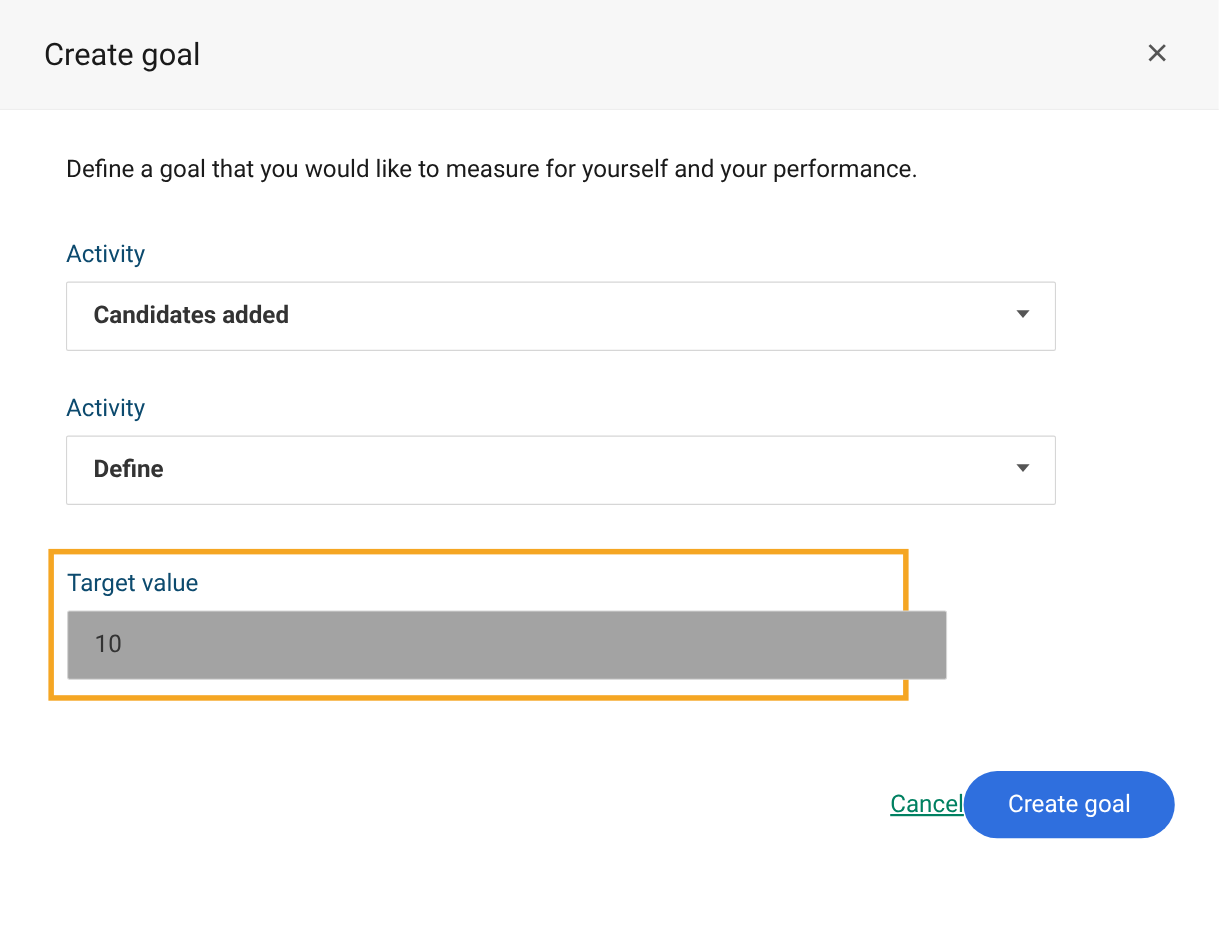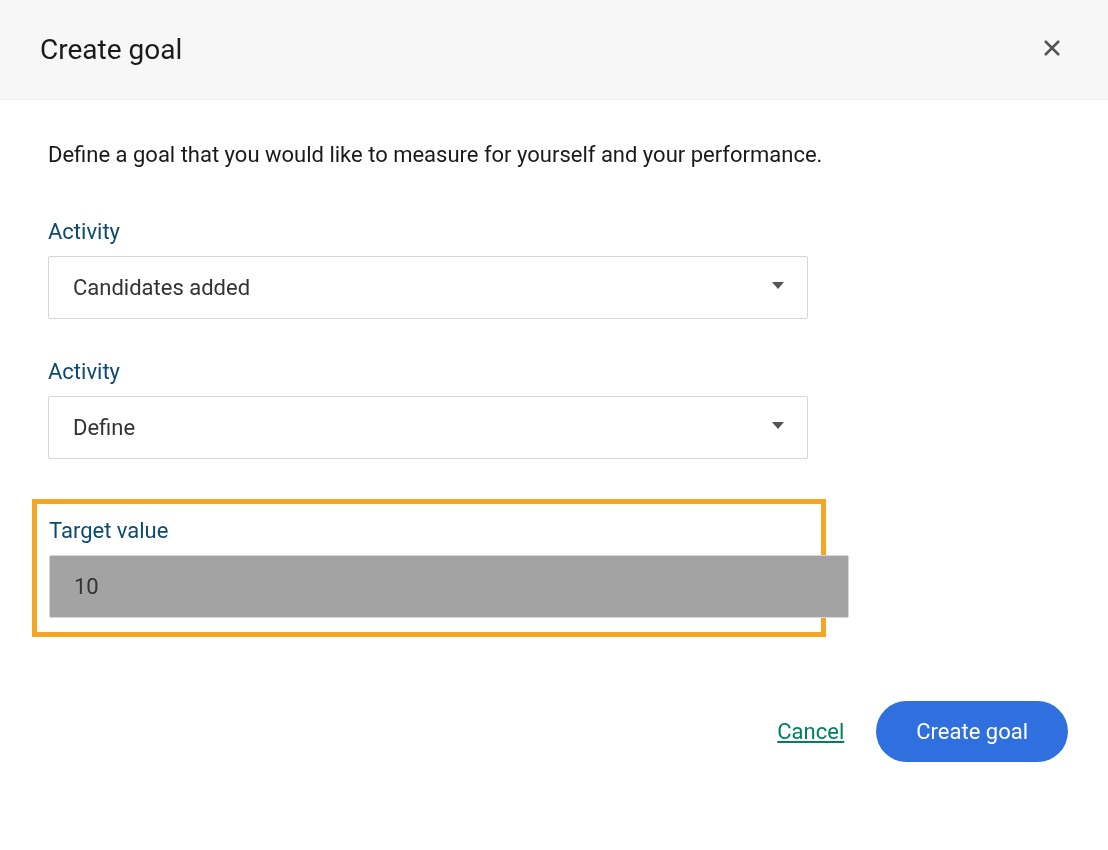--- a/index.html
+++ b/index.html
@@ -40,21 +40,21 @@
       justify-content: center;
       color: #555555;
     }
     
     .close-button svg {
       width: 24px;
       height: 24px;
     }
     
     .dialog-body {
-      padding: 40px 40px 0 48px;
+      padding: 40px 40px 0 60px;
     }
     
     .description {
       font-size: 22px;
       color: #1a1a1a;
       margin-bottom: 48px;
       line-height: 1.4;
     }
     
     .form-group {
@@ -63,21 +63,22 @@
     
     .form-label {
       font-size: 22px;
       color: #0c4a6e;
       display: block;
       margin-bottom: 12px;
     }
     
     .select-wrapper {
       position: relative;
-      width: 760px;
+      width: 900px;
+      font-weight: bold;
     }
     
     .select-field {
       width: 100%;
       padding: 18px 44px 18px 24px;
       font-size: 22px;
       color: #333333;
       background: #ffffff;
       border: 1px solid #d6d6d6;
       border-radius: 2px;
@@ -124,21 +125,20 @@
     }
     
     .highlighted-group .input-field {
       width: 800px;
     }
     
     .dialog-footer {
       display: flex;
       justify-content: flex-end;
       align-items: center;
-      gap: 32px;
       padding: 24px 40px 40px 40px;
     }
     
     .cancel-link {
       background: none;
       border: none;
       color: #008061;
       font-size: 22px;
       text-decoration: underline;
       cursor: pointer;

